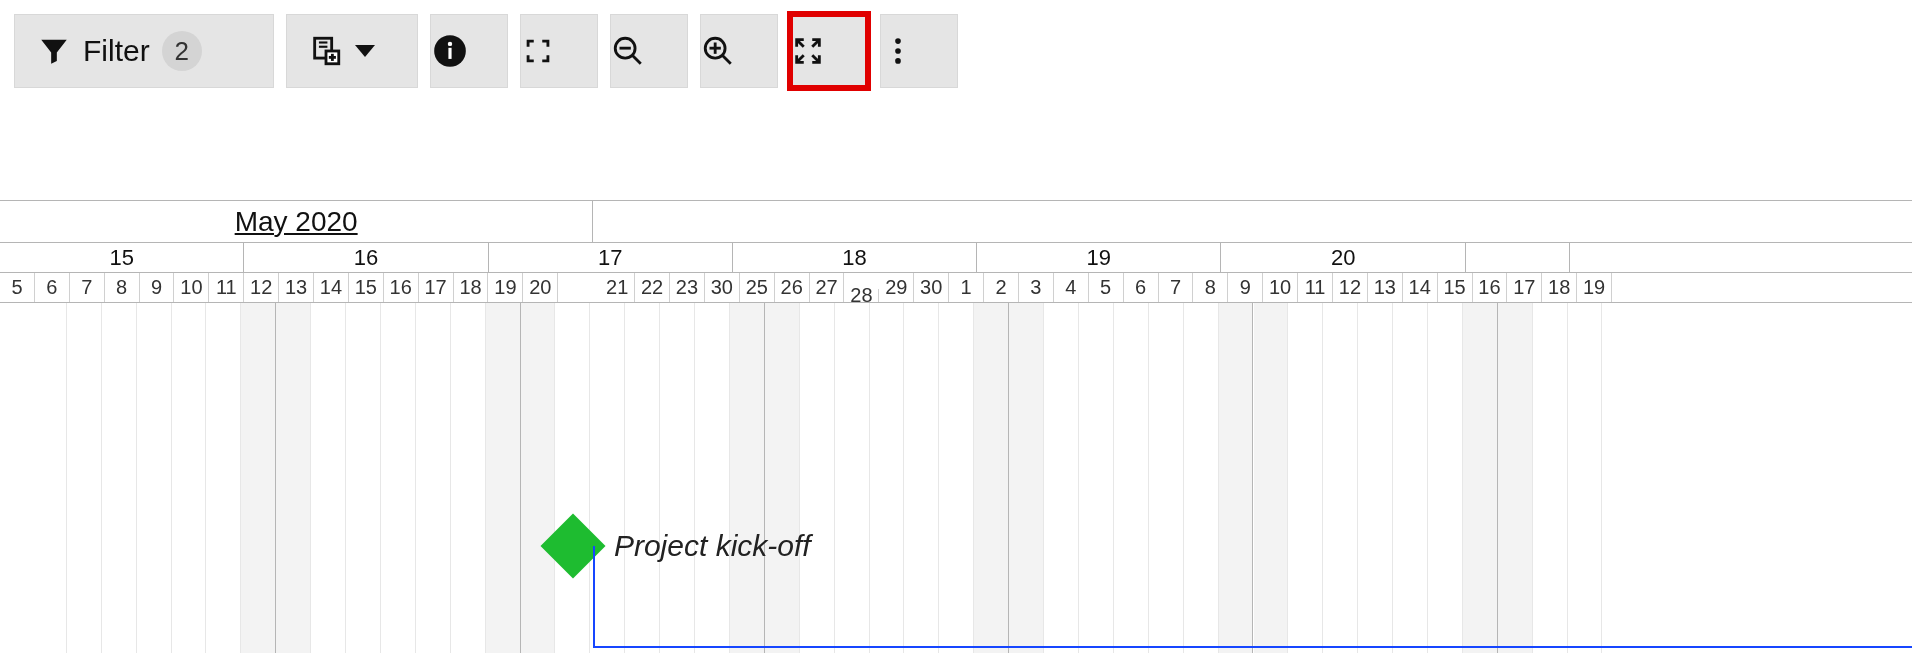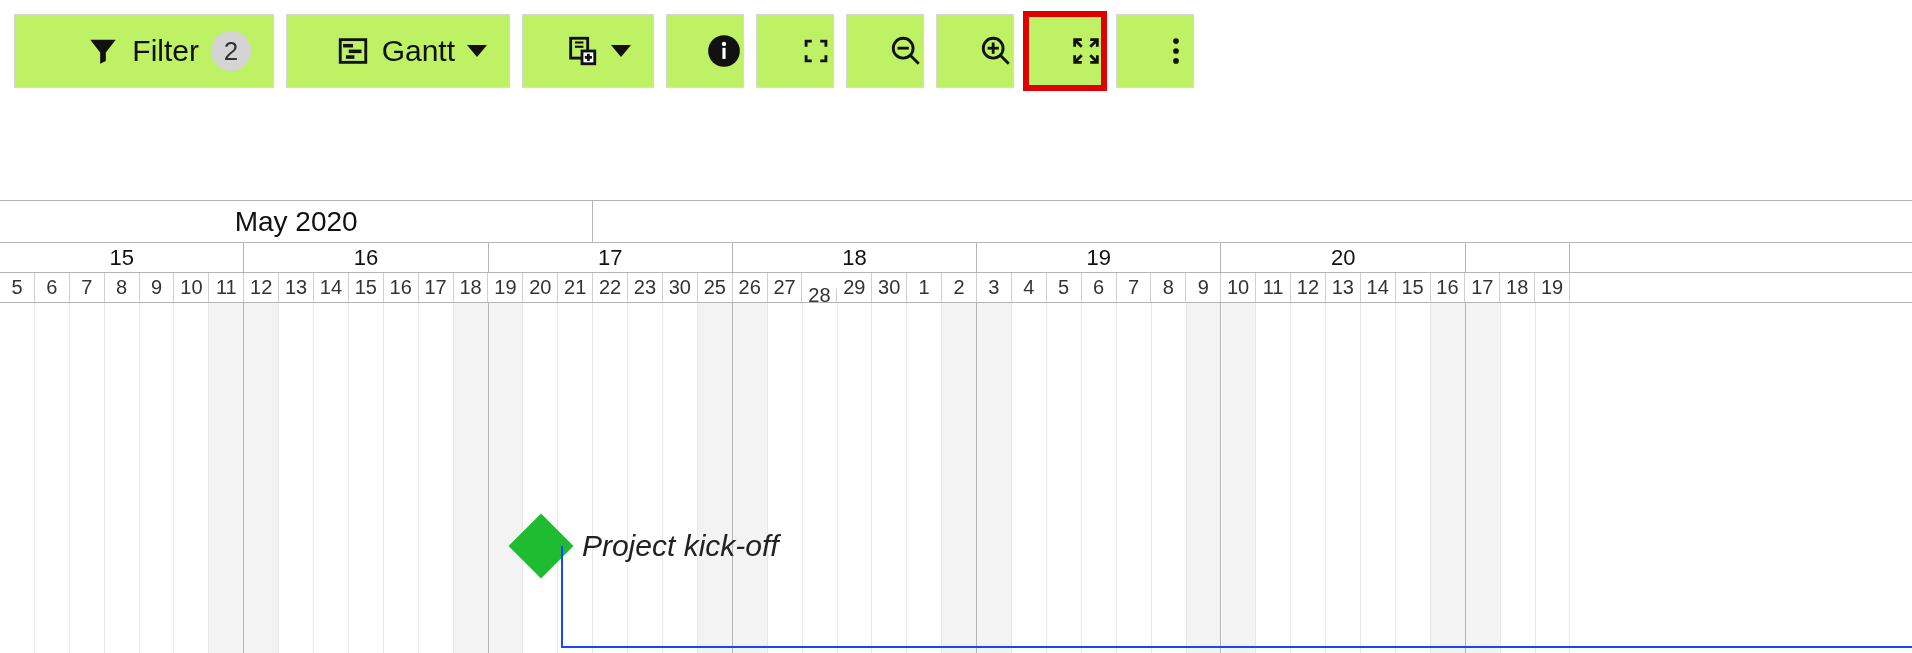--- a/index.html
+++ b/index.html
@@ -1,41 +1,41 @@
 <!DOCTYPE html>
 <html><head>
 <meta charset="utf-8">
 <style>
   * { box-sizing: border-box; }
   html, body { margin: 0; padding: 0; font-family: Arial, Helvetica, sans-serif; font-size: 16px; color: #111; background:#fff; }
   .root { width: 1912px; height: 653px; position: relative; overflow: hidden; }
 
   
   .toolbar { display:flex; align-items:center; gap:12px; padding:14px 14px 18px 14px; }
-  .btn { border:1px solid #d8d8d8; background:#bef264; height:74px; display:inline-flex; align-items:center; justify-content:flex-end; padding:0 22px; font-size:30px; cursor:pointer; user-select:none; gap:12px; }
+  .btn { border:1px solid #d8d8d8; background:#e5e5e5; height:74px; display:inline-flex; align-items:center; justify-content:flex-start; padding:0 22px; font-size:30px; cursor:pointer; user-select:none; gap:12px; }
   .btn.icon-only { padding:0; width:78px; }
   .btn.create { background:#1ebc30; border-color:#1ebc30; color:#fff; font-weight:700; width:240px; justify-content:center; padding:0 18px; }
   .btn.filter { width:260px; }
   .btn.gantt { width:224px; }
   .btn.templates { width:132px; }
   .btn.highlight { outline:6px solid #e00000; outline-offset:-3px; }
   .badge { background:#d4d4d4; border-radius:50%; width:40px; height:40px; display:inline-flex; align-items:center; justify-content:center; font-size:26px; color:#333; }
   .caret-down { width:0; height:0; border-left:10px solid transparent; border-right:10px solid transparent; border-top:12px solid currentColor; display:inline-block; }
   .icon-svg { width:34px; height:34px; display:block; }
   .icon-svg.lg { width:38px; height:38px; }
 
   
   .timeline { position:absolute; left:0; right:0; top:200px; bottom:0; border-top:1px solid #b5b5b5; }
   .months { display:flex; height:42px; border-bottom:1px solid #b5b5b5; }
   .month { border-right:1px solid #b5b5b5; display:flex; align-items:center; justify-content:center; font-size:28px; font-weight:400; }
   .weeks { display:flex; height:30px; border-bottom:1px solid #b5b5b5; }
   .week { border-right:1px solid #b5b5b5; display:flex; align-items:center; justify-content:center; font-size:22px; }
   .days { display:flex; height:30px; border-bottom:1px solid #b5b5b5; }
   .day { border-right:1px solid #d0d0d0; display:flex; align-items:center; justify-content:center; font-size:20px; color:#333; }
-  .body { position:relative; height:calc(100% - 102px); }
+  .body { position:relative; height:calc(100% - 102px);margin-left:32px; }
   .col { position:absolute; top:0; bottom:0; border-right:1px solid #e7e7e7; }
   .col.weekend { background:#f3f3f3; }
   .col.week-sep { border-right:1px solid #b5b5b5; }
 
   
   .milestone { position:absolute; display:flex; align-items:center; gap:18px; }
   .diamond { width:46px; height:46px; background:#1ebc30; transform:rotate(45deg); }
   .milestone-label { font-style:italic; font-size:30px; color:#222; }
   .dep-v { position:absolute; width:2px; background:#1646ff; }
   .dep-h { position:absolute; height:2px; background:#1646ff; }
@@ -47,30 +47,20 @@
 <div class="toolbar">
 
   <div class="btn filter">
     <svg class="icon-svg" viewBox="0 0 24 24">
           <path d="M3 4h18l-7 9v6l-4 2v-8L3 4z" fill="#111"></path>
         </svg>
     <span>Filter</span>
     <span class="badge">2</span>
   </div>
 
-  <div class="btn gantt">
-    <svg class="icon-svg" viewBox="0 0 24 24">
-          <rect x="3" y="4" width="18" height="16" fill="none" stroke="#111" stroke-width="2"></rect>
-          <rect x="5" y="7" width="7" height="2.5" fill="#111"></rect>
-          <rect x="9" y="11" width="9" height="2.5" fill="#111"></rect>
-          <rect x="7" y="15" width="6" height="2.5" fill="#111"></rect>
-        </svg>
-    <span>Gantt</span>
-    <span class="caret-down" style="border-top-color:#111"></span>
-  </div>
 
   <div class="btn templates">
     <svg class="icon-svg" viewBox="0 0 24 24">
       <rect x="4" y="3" width="12" height="14" fill="none" stroke="#111" stroke-width="2"></rect>
       <line x1="7" y1="6" x2="13" y2="6" stroke="#111" stroke-width="1.5"></line>
       <line x1="7" y1="9" x2="13" y2="9" stroke="#111" stroke-width="1.5"></line>
       <rect x="12" y="12" width="9" height="9" fill="#fff" stroke="#111" stroke-width="2"></rect>
       <line x1="16.5" y1="14" x2="16.5" y2="19" stroke="#111" stroke-width="2"></line>
       <line x1="14" y1="16.5" x2="19" y2="16.5" stroke="#111" stroke-width="2"></line>
     </svg>
@@ -121,21 +111,21 @@
     <svg class="icon-svg" viewBox="0 0 24 24">
           <circle cx="12" cy="5" r="2" fill="#111"></circle>
           <circle cx="12" cy="12" r="2" fill="#111"></circle>
           <circle cx="12" cy="19" r="2" fill="#111"></circle>
         </svg>
   </div>
 </div>
 
 <div class="timeline">
   <div class="months" id="months-row">
-        <div class="month" style="width: 593.3px;">May 2020</div>
+        <div class="month" style="width: 593.3px; text-decoration: underline;">May 2020</div>
       </div>
   <div class="weeks" id="weeks-row">
         <div class="week" style="width: 244.3px;">15</div>
         <div class="week" style="width: 244.3px;">16</div>
         <div class="week" style="width: 244.3px;">17</div>
         <div class="week" style="width: 244.3px;">18</div>
         <div class="week" style="width: 244.3px;">19</div>
         <div class="week" style="width: 244.3px;">20</div>
         <div class="week" style="width: 104.7px;"></div>
       </div>
@@ -149,21 +139,21 @@
         <div class="day" style="width: 34.9px;">11</div>
         <div class="day" style="width: 34.9px;">12</div>
         <div class="day" style="width: 34.9px;">13</div>
         <div class="day" style="width: 34.9px;">14</div>
         <div class="day" style="width: 34.9px;">15</div>
         <div class="day" style="width: 34.9px;">16</div>
         <div class="day" style="width: 34.9px;">17</div>
         <div class="day" style="width: 34.9px;">18</div>
         <div class="day" style="width: 34.9px;">19</div>
         <div class="day" style="width: 34.9px;">20</div>
-        <div class="day" style="width: 34.9px;">21</div>
+        <div class="day" style="width: 34.9px; margin-left: 42px;">21</div>
         <div class="day" style="width: 34.9px;">22</div>
         <div class="day" style="width: 34.9px;">23</div>
         <div class="day" style="width: 34.9px;">30</div>
         <div class="day" style="width: 34.9px;">25</div>
         <div class="day" style="width: 34.9px;">26</div>
         <div class="day" style="width: 34.9px;">27</div>
         <div class="day" style="width: 34.9px; margin-top: 16px;">28</div>
         <div class="day" style="width: 34.9px;">29</div>
         <div class="day" style="width: 34.9px;">30</div>
         <div class="day" style="width: 34.9px;">1</div>

